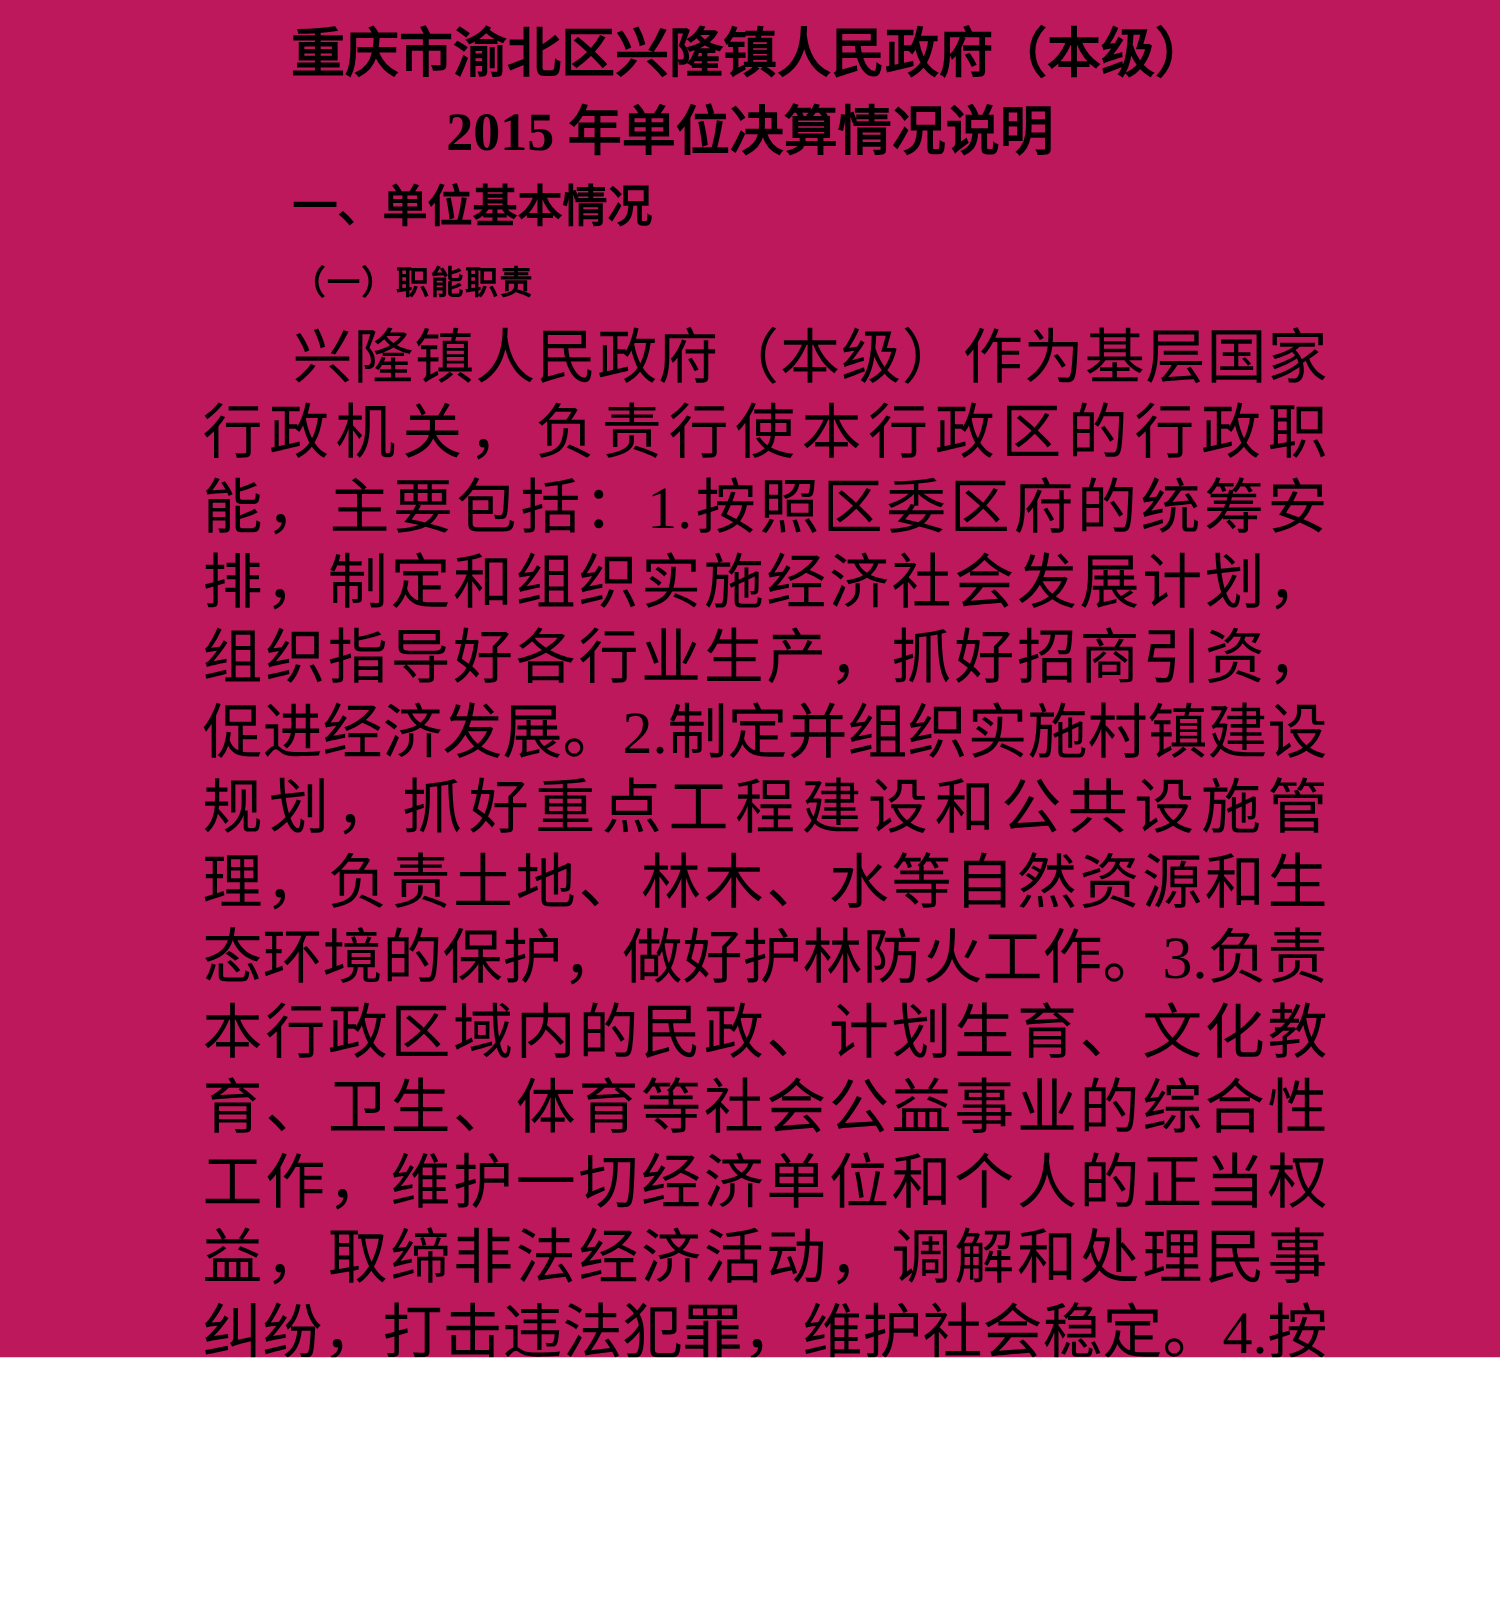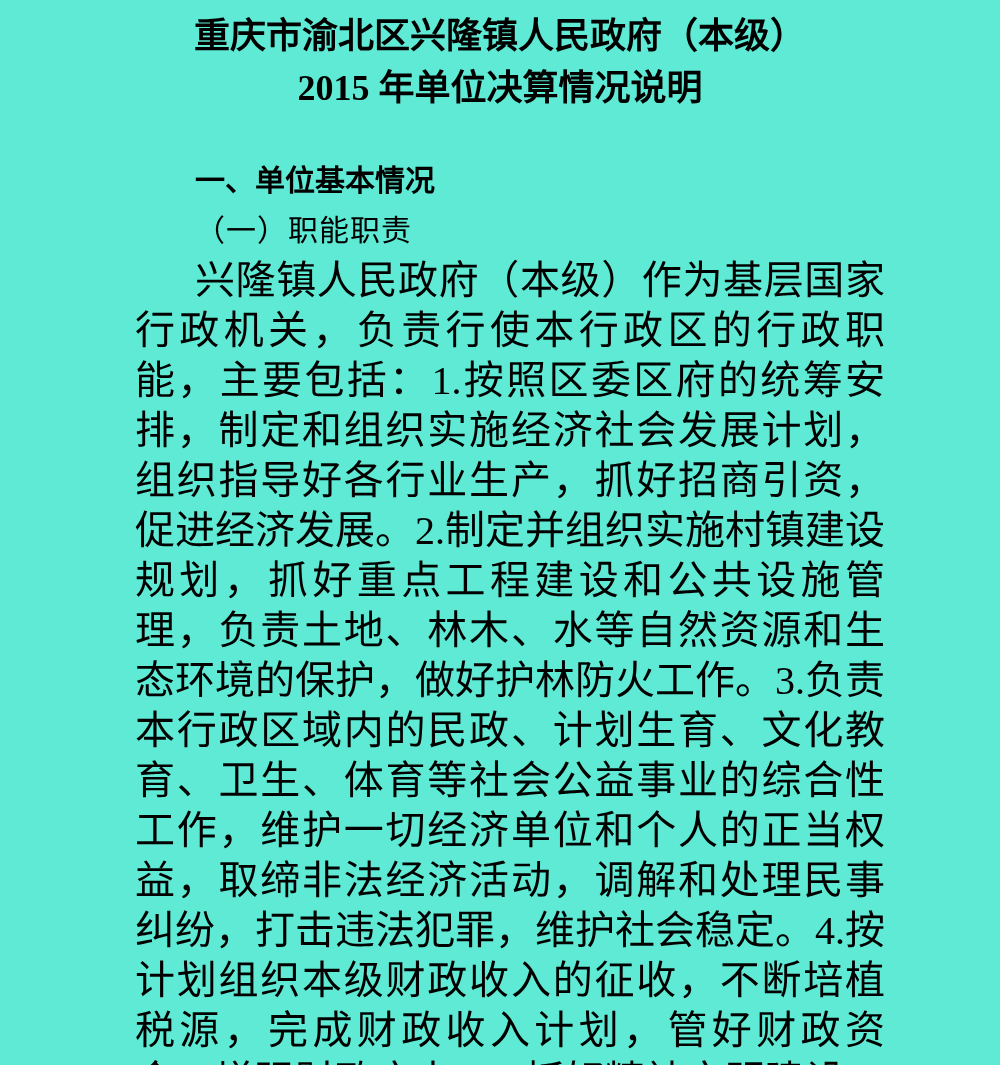--- a/index.html
+++ b/index.html
@@ -1,51 +1,51 @@
 <!DOCTYPE html>
 <html lang="zh-CN"><head>
 <meta charset="utf-8">
 <style>
   * { margin: 0; padding: 0; box-sizing: border-box; }
   html, body { background: #ffffff; }
   .page {
     position: relative;
     width: 1000px;
-    height: 1065px;
-    background: #5eead4;
+    height: 905px;
+    background: #be185d;
     color: #000000;
     overflow: hidden;
     font-family: "Liberation Serif", serif;
   }
   .doc-title {
     padding-top: 10px;
     text-align: center;
     font-family: "Liberation Serif", serif;
     font-weight: 700;
     font-size: 36px;
     line-height: 52px;
   }
   .doc-title .title-line { display: block; }
   .content {
     padding: 0 115px 0 135px; 
   }
   .h-section {
-    margin-top: 42px;
     font-family: "Liberation Sans", sans-serif;
     font-weight: 700;
     font-size: 30px;
     line-height: 50px;
     text-indent: 60px;
   }
   .h-sub {
     font-family: "Liberation Serif", serif;
-    font-size: 30px;
+    font-size: 22px;
     line-height: 50px;
     text-indent: 60px;
     letter-spacing: 1px;
+    font-weight: bold;
   }
   .body-para {
     font-family: "Liberation Serif", serif;
     font-size: 40px;
     line-height: 50px;
     text-indent: 60px;
     text-align: justify;
     text-justify: inter-ideograph;
   }
 </style>

